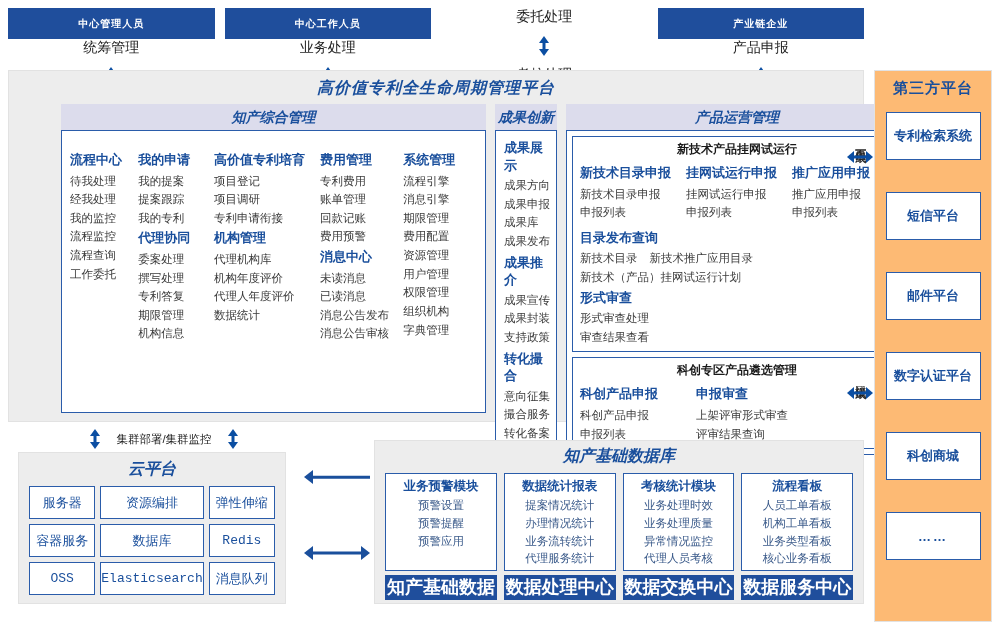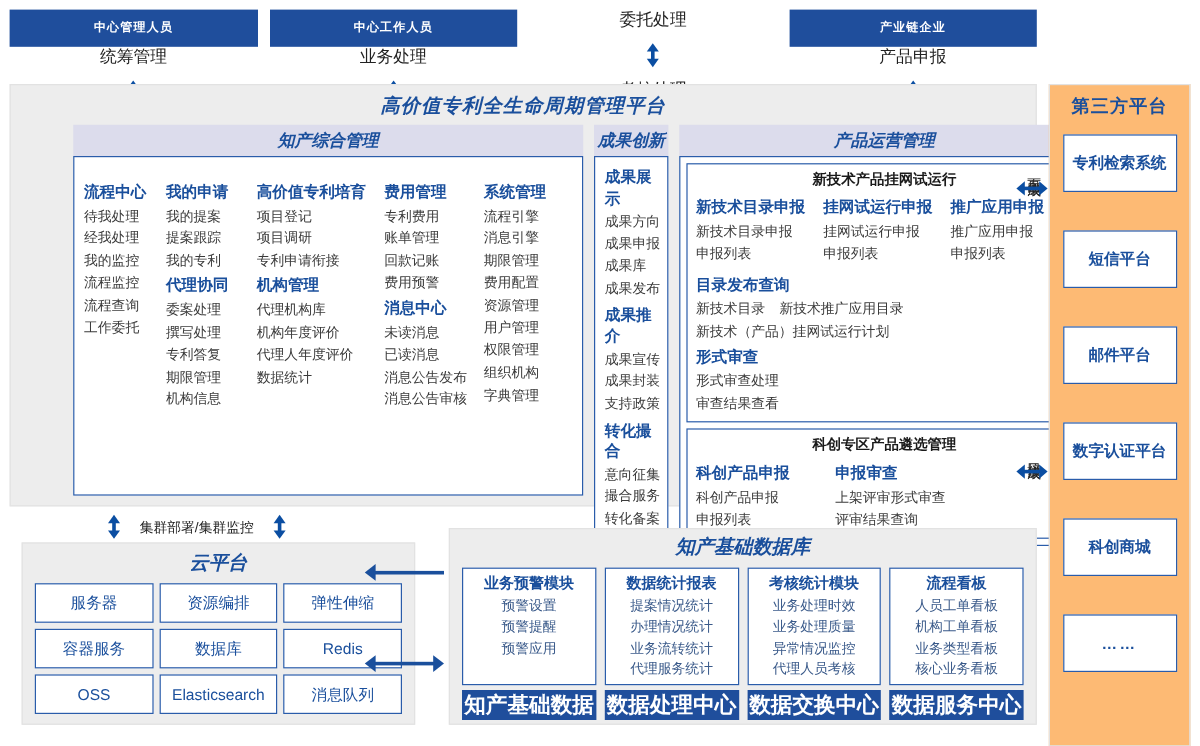--- a/index.html
+++ b/index.html
@@ -108,22 +108,22 @@
   .harrow::before{left:0;border-right:7px solid #0b4ea2;}
   .harrow::after{right:0;border-left:7px solid #0b4ea2;}
 
   
   .cluster{position:absolute;left:24px;top:424px;width:280px;height:30px;
            display:flex;align-items:center;justify-content:center;gap:16px;}
   .cluster .txt{font-size:11.5px;color:#222;white-space:nowrap;}
 
   
   .cloud{
-    position:absolute;left:18px;top:452px;width:328px;height:152px;
-    background:#ededed;border:1px solid #e2e2e2;box-sizing:border-box;padding:4px 10px 8px 10px;
+    position:absolute;left:18px;top:452px;width:268px;height:152px;
+    background:#ededed;border:1px solid #e2e2e2;box-sizing:border-box;padding:4px 10px 8px 10px;font-family:Liberation Mono, monospace;
   }
   .cloud-title{text-align:center;color:#1a4f9c;font-weight:bold;font-style:italic;font-size:16px;margin:2px 0 6px 0;}
   .cloud-grid{display:grid;grid-template-columns:repeat(3,1fr);gap:5px;}
   .cloud-cell{
     border:1.5px solid #2a5caa;background:#fff;height:33px;box-sizing:border-box;
     display:flex;align-items:center;justify-content:center;color:#1a4f9c;font-size:13px;
   }
 
   
   .midarrows{position:absolute;left:304px;top:452px;width:66px;height:152px;}

